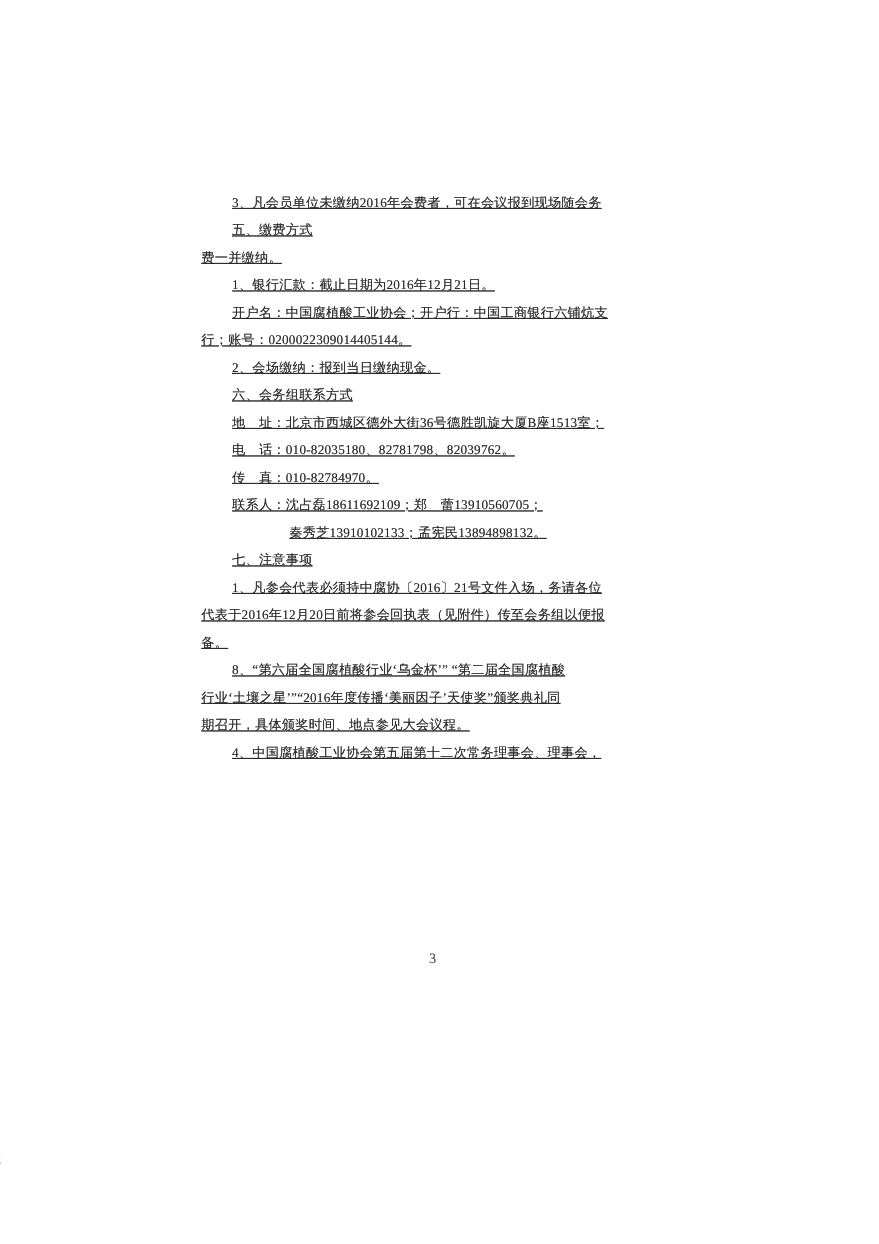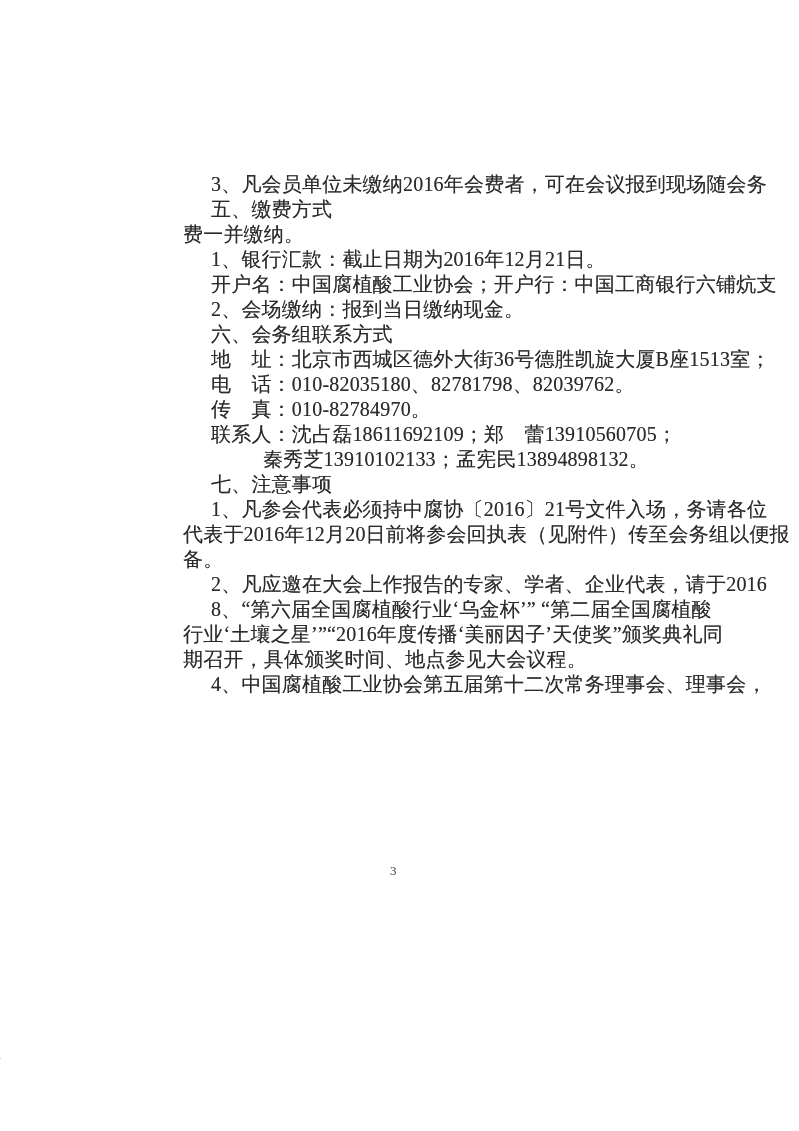--- a/index.html
+++ b/index.html
@@ -14,22 +14,23 @@
     background: var(--page-bg, #ffffff);
     overflow: hidden;
     font-family: "Liberation Serif", "DejaVu Serif", serif;
   }
   .doc-text {
     position: absolute;
     left: 183px;
     top: 172px;
     width: 440px;
     color: var(--text-color, #2b2b2b);
-    font-size: 20px;
+    font-size: 12px;
     text-shadow: 0 0 0.5px rgba(40,40,40,0.55);
+    text-decoration: underline;
   }
   .line {
     height: 25px;
     line-height: 25px;
     white-space: pre;
     letter-spacing: 0.2px;
   }
   .ind-0 { padding-left: 0; }
   .ind-1 { padding-left: 28px; }   
   .ind-2 { padding-left: 80px; }   
@@ -54,32 +55,32 @@
 </head>
 <body>
 
 <div class="page">
   <div class="doc-text">
       <div class="line ind-1">3、凡会员单位未缴纳2016年会费者，可在会议报到现场随会务</div>
       <div class="line ind-1">五、缴费方式</div>
       <div class="line ind-0">费一并缴纳。</div>
       <div class="line ind-1">1、银行汇款：截止日期为2016年12月21日。</div>
       <div class="line ind-1">开户名：中国腐植酸工业协会；开户行：中国工商银行六铺炕支</div>
+      <div class="line ind-0">行；账号：0200022309014405144。</div>
       <div class="line ind-1">2、会场缴纳：报到当日缴纳现金。</div>
       <div class="line ind-1">六、会务组联系方式</div>
       <div class="line ind-1">地　址：北京市西城区德外大街36号德胜凯旋大厦B座1513室；</div>
       <div class="line ind-1">电　话：010-82035180、82781798、82039762。</div>
       <div class="line ind-1">传　真：010-82784970。</div>
       <div class="line ind-1">联系人：沈占磊18611692109；郑　蕾13910560705；</div>
       <div class="line ind-2">秦秀芝13910102133；孟宪民13894898132。</div>
       <div class="line ind-1">七、注意事项</div>
       <div class="line ind-1">1、凡参会代表必须持中腐协〔2016〕21号文件入场，务请各位</div>
       <div class="line ind-0">代表于2016年12月20日前将参会回执表（见附件）传至会务组以便报</div>
       <div class="line ind-0">备。</div>
-      <div class="line ind-1">2、凡应邀在大会上作报告的专家、学者、企业代表，请于2016</div>
       <div class="line ind-1">8、“第六届全国腐植酸行业‘乌金杯’” “第二届全国腐植酸</div>
       <div class="line ind-0">行业‘土壤之星’”“2016年度传播‘美丽因子’天使奖”颁奖典礼同</div>
       <div class="line ind-0">期召开，具体颁奖时间、地点参见大会议程。</div>
       <div class="line ind-1">4、中国腐植酸工业协会第五届第十二次常务理事会、理事会，</div>
     </div>
   <div class="page-number">3</div>
   <div class="edge-mark">2</div>
 </div>
 
 </body></html>

